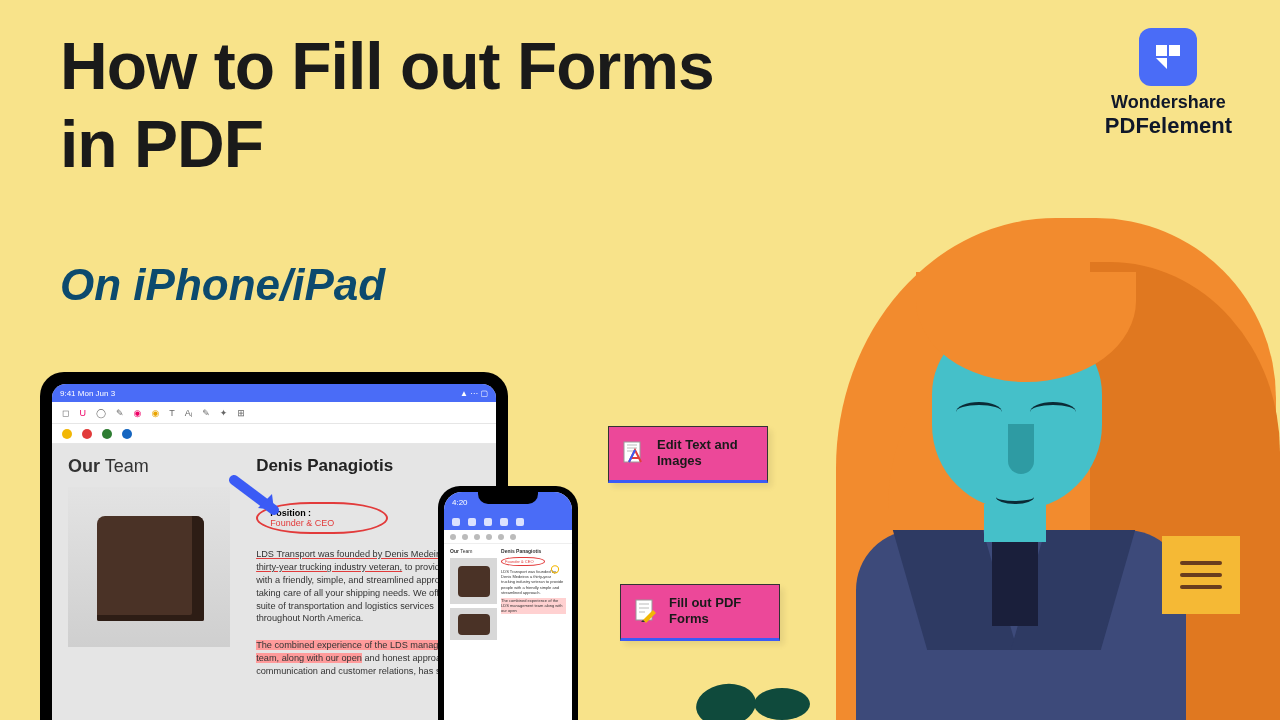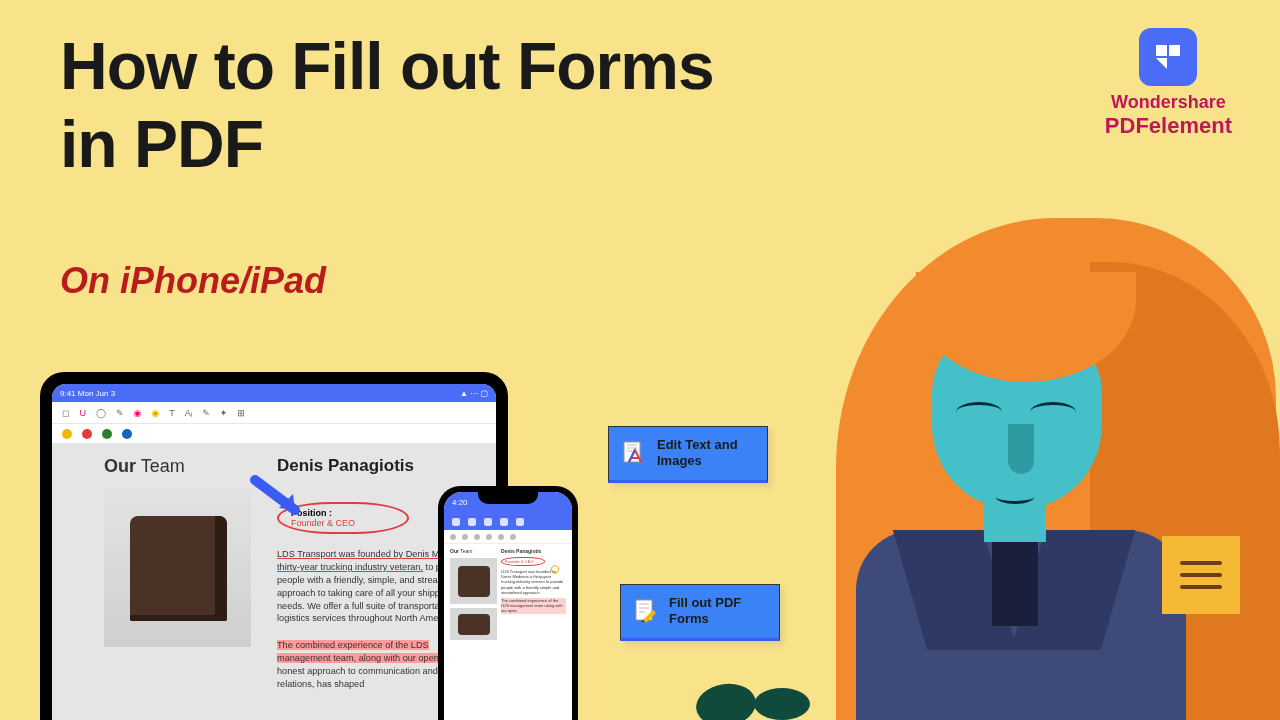--- a/index.html
+++ b/index.html
@@ -9,26 +9,26 @@
   font-family: Arial, Helvetica, sans-serif;
   position: relative; overflow: hidden;
 }
 .title {
   position: absolute; left: 60px; top: 28px;
   font-size: 66px; font-weight: 800; color: #1a1a1a;
   line-height: 1.18; letter-spacing: -1px;
 }
 .subtitle {
   position: absolute; left: 60px; top: 260px;
-  font-size: 36px; font-weight: 800; font-style: italic;
-  color: #b91c1c;
+  font-size: 44px; font-weight: 800; font-style: italic;
+  color: #0c4a6e;
 }
 .brand {
   position: absolute; right: 48px; top: 28px;
-  text-align: center; font-weight: 700; color: #be185d;
+  text-align: center; font-weight: 700; color: #0f172a;
 }
 .brand-icon {
   width: 58px; height: 58px; background: #4a6cf7;
   border-radius: 12px; margin: 0 auto 6px;
   display: flex; align-items: center; justify-content: center;
 }
 .brand-icon svg { width: 36px; height: 36px; }
 .brand-line1 { font-size: 18px; }
 .brand-line2 { font-size: 22px; }
 
@@ -53,21 +53,21 @@
   display: flex; align-items: center; gap: 10px; padding: 0 10px;
   font-size: 9px; color: #666;
 }
 .ipad-toolbar2 {
   height: 20px; background: #fff; border-bottom: 1px solid #e6e6e6;
   display: flex; align-items: center; gap: 10px; padding: 0 10px;
   font-size: 9px; color: #888;
 }
 .tb-dot { width: 10px; height: 10px; border-radius: 50%; }
 .ipad-content {
-  display: flex; height: calc(100% - 60px); padding: 12px 16px; gap: 26px; margin-left: 36px;
+  display: flex; height: calc(100% - 60px); padding: 12px 16px; gap: 26px;
 }
 .ipad-left { width: 42%; }
 .ipad-right { width: 58%; position: relative; }
 .our-team { font-size: 18px; color: #333; margin-bottom: 10px; }
 .our-team strong { font-weight: 800; }
 .chair {
   width: 100%; height: 160px;
   background: linear-gradient(180deg,#e3e3e3 0%,#cfcfcf 100%);
   position: relative; overflow: hidden;
 }
@@ -123,21 +123,21 @@
 .chairS{width:100%;height:46px;background:#d8d8d8;position:relative;margin-top:4px;}
 .chairS::after{content:"";position:absolute;left:18%;top:18%;width:66%;height:66%;
   background:#4a3226;border-radius:4px;}
 .mini-pos{border:1px solid #e23b3b;border-radius:50%/60%;width:44px;
   font-size:4px;padding:1px 3px;margin-top:3px;color:#e23b3b;}
 .mini-para{font-size:4px;line-height:1.3;margin-top:3px;}
 .mini-bulb{position:absolute;right:8px;top:68px;width:18px;height:18px;}
 
 
 .card {
-  position: absolute; background: #3b82f6;
+  position: absolute; background: #ec4899;
   padding: 10px 26px 10px 12px;
   border: 1px solid #333; border-bottom: 3px solid #3b5bf5;
   display: flex; align-items: center; gap: 10px;
   font-size: 13px; font-weight: 700; color: #1a1a1a;
   line-height: 1.25; min-width: 160px;
   box-shadow: 4px 4px 6px rgba(0,0,0,.08);
 }
 .card1 { left: 608px; top: 426px; }
 .card2 { left: 620px; top: 584px; }
 .card-icon { width: 26px; height: 26px; flex-shrink: 0; }

